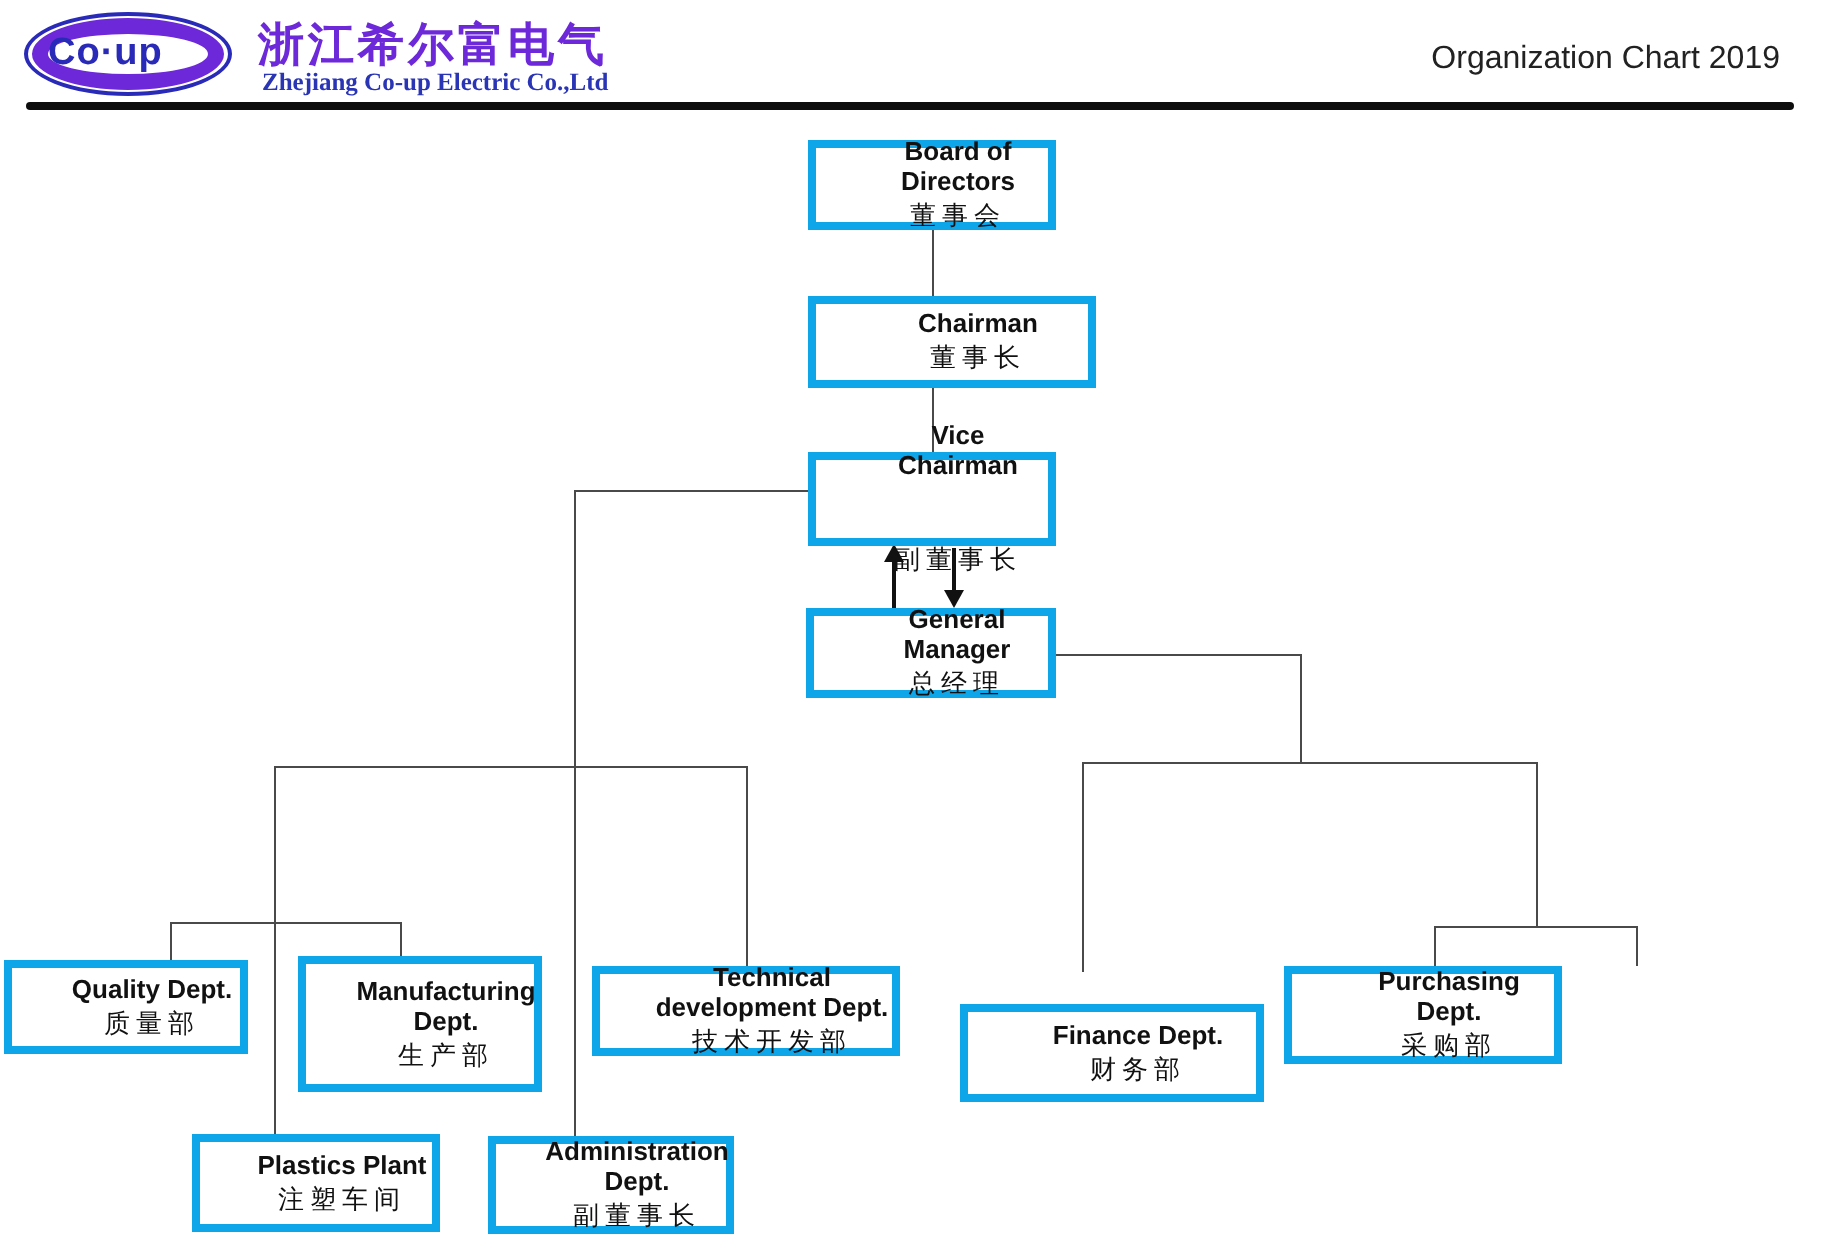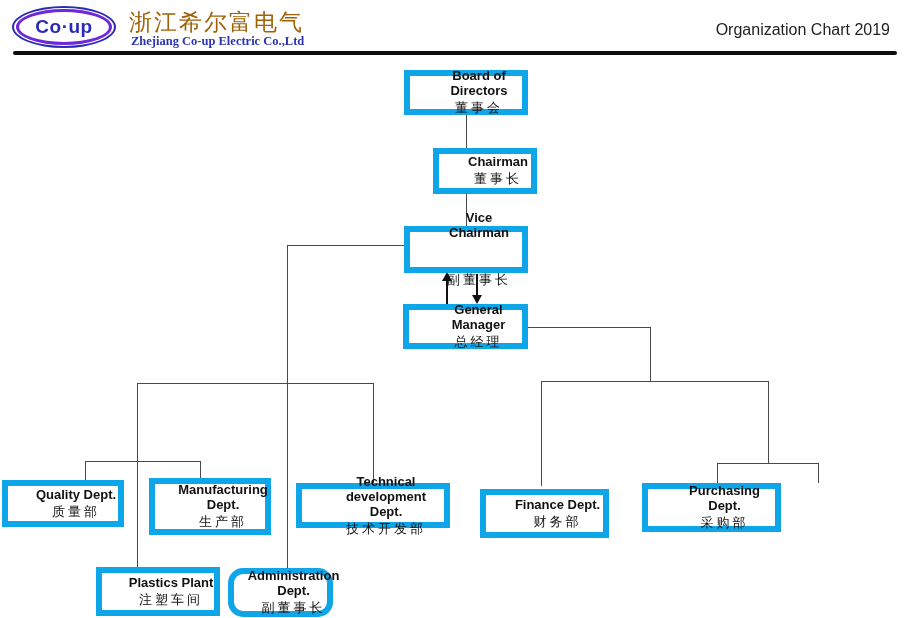--- a/index.html
+++ b/index.html
@@ -2,48 +2,48 @@
 <html><head>
 <meta charset="utf-8">
 <style>
   html,body{margin:0;padding:0;background:#ffffff;}
   #page{position:relative;width:916px;height:618px;background:#ffffff;overflow:hidden;
         font-family:"Liberation Sans",sans-serif;}
 
   
   .logo{position:absolute;left:12px;top:6px;width:104px;height:42px;}
   .logo .outer{position:absolute;left:0;top:0;right:0;bottom:0;border:2px solid #2a2ab8;border-radius:50%;}
-  .logo .inner{position:absolute;left:4px;top:3px;right:4px;bottom:3px;border:3px solid #6d28d9;
-               border-radius:50%;display:flex;align-items:center;justify-content:center;}
+  .logo .inner{position:absolute;left:4px;top:3px;right:4px;bottom:3px;border:8px solid #6d28d9;
+               border-radius:50%;display:flex;align-items:center;}
   .logo .logo-text{font-weight:bold;font-size:19px;color:#2a2ab8;letter-spacing:0.5px;}
-  .company-cn{position:absolute;left:129px;top:7px;font-size:23px;font-weight:normal;color:#a16207;letter-spacing:2px;text-align:right;}
+  .company-cn{position:absolute;left:129px;top:7px;font-size:23px;font-weight:bold;color:#6d28d9;letter-spacing:2px;text-align:right;}
   .company-en{position:absolute;left:131px;top:34px;font-size:12.5px;font-weight:bold;
               font-family:"Liberation Serif",serif;color:#2a35b5;}
   .page-title{position:absolute;right:26px;top:21px;font-size:16px;color:#222222;}
   .top-rule{position:absolute;left:13px;top:51px;width:884px;height:4px;background:#0d0d0d;border-radius:2px;}
 
   
-  .box{position:absolute;background:#ffffff;border:6px solid #0ea5e9;box-sizing:border-box;
+  .box{position:absolute;background:#ffffff;border:4px solid #0ea5e9;box-sizing:border-box;
        display:flex;flex-direction:column;align-items:center;justify-content:center;text-align:center;
        color:#111111;padding-left:26px;}
   .box .en{font-weight:bold;font-size:13px;line-height:15px;}
   .box .cn{font-family:"Liberation Serif",serif;font-size:13px;line-height:18px;letter-spacing:3px;margin-top:1px;}
 
   #b-board        {left:404px;top:70px; width:124px;height:45px;}
-  #b-chairman     {left:404px;top:148px;width:104px;height:46px;margin-left:29px;}
+  #b-chairman     {left:404px;top:148px;width:144px;height:46px;}
   #b-vice         {left:404px;top:226px;width:124px;height:47px;gap:30px;}
   #b-gm           {left:403px;top:304px;width:125px;height:45px;}
   #b-quality      {left:2px;  top:480px;width:122px;height:47px;}
-  #b-manufacturing{left:149px;top:478px;width:122px;height:57px;}
+  #b-manufacturing{left:149px;top:478px;width:122px;height:68px;}
   #b-technical    {left:296px;top:483px;width:154px;height:45px;}
-  #b-finance      {left:480px;top:489px;width:129px;height:49px;}
+  #b-finance      {left:480px;top:502px;width:152px;height:49px;}
   #b-purchasing   {left:642px;top:483px;width:139px;height:49px;}
   #b-sales        {left:792px;top:483px;width:122px;height:50px;}
   #b-plastics     {left:96px; top:567px;width:124px;height:49px;}
-  #b-admin        {left:228px;top:568px;width:105px;height:49px;border-radius:15px;}
+  #b-admin        {left:244px;top:568px;width:123px;height:49px;}
 
   
   .hl,.vl{position:absolute;background:#4a4a4a;}
   .hl{height:1px;} .vl{width:1px;}
   #l1 {left:466px;top:115px;height:33px;}
   #l2 {left:466px;top:194px;height:32px;}
   #l3 {left:287px;top:245px;width:117px;}
   #l4 {left:287px;top:245px;height:323px;}
   #l5 {left:137px;top:383px;width:237px;}
   #l6 {left:137px;top:383px;height:184px;}

